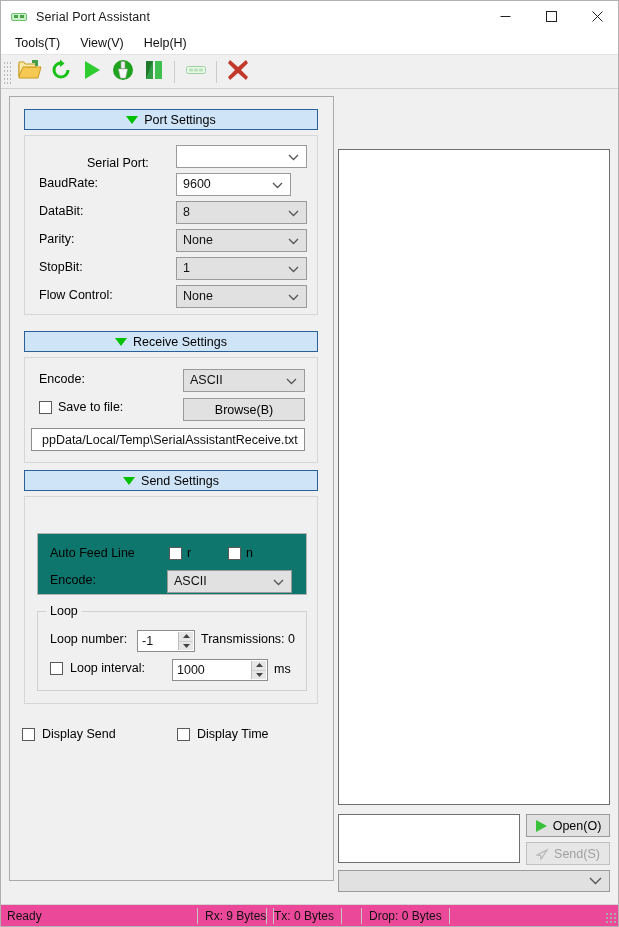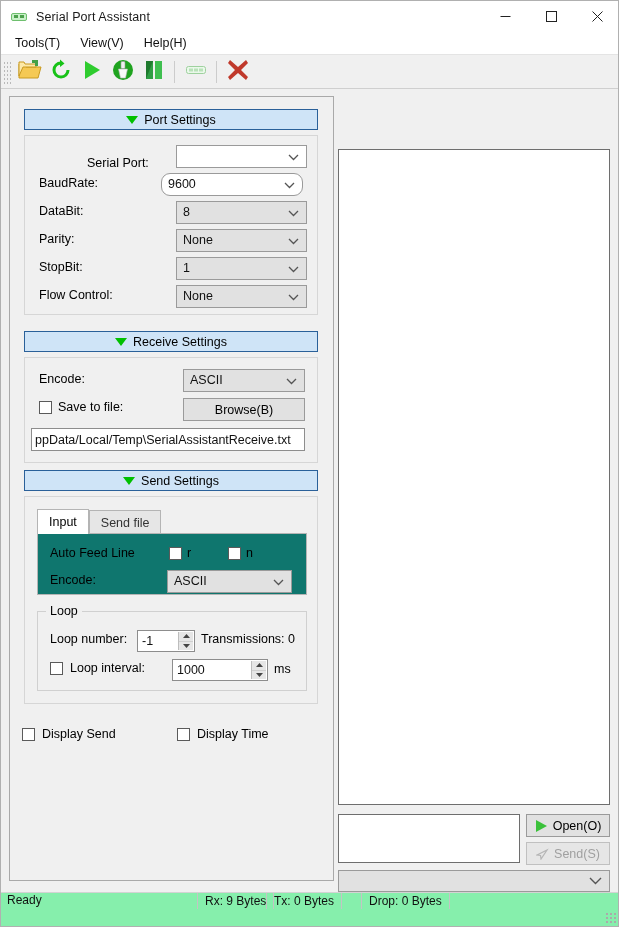--- a/index.html
+++ b/index.html
@@ -117,21 +117,21 @@
   .combo.white { background: #ffffff; }
   .combo .chev {
     position: absolute; right: 7px; top: 50%; transform: translateY(-50%);
   }
   .combo .val { line-height: 1; }
 
   
   .textfield {
     border: 1px solid #8d8d8d; background: #fff;
     font-size: 12.5px; color: #111;
-    display: flex; align-items: center; padding-left: 3px;
+    display: flex; align-items: center; padding-left: 10px;
     overflow: hidden; white-space: nowrap;
   }
 
   
   .btn {
     border: 1px solid #9a9a9a; background: #e1e1e1;
     display: flex; align-items: center; justify-content: center;
     font-size: 12.5px; color: #000;
   }
   .btn.disabled { color: #a0a0a0; background: #e6e6e6; border-color: #c0c0c0; }
@@ -209,23 +209,23 @@
   }
   .send-btn {
     position: absolute; left: 192px; top: 746px; width: 84px; height: 23px;
   }
   .hist-combo {
     position: absolute; left: 4px; top: 774px; width: 272px; height: 22px;
   }
 
   
   .statusbar {
-    position: absolute; left: 0; bottom: 0; width: 619px; height: 34px;
-    background: #86efac; border-top: 1px solid #d3d3d3;
-    display: flex; align-items: flex-start; font-size: 12px; color: #111;
+    position: absolute; left: 0; bottom: 0; width: 619px; height: 22px;
+    background: #ec4899; border-top: 1px solid #d3d3d3;
+    display: flex; align-items: center; font-size: 12px; color: #111;
   }
   .sb-left { padding-left: 6px; }
   .sb-cell {
     position: absolute; height: 16px; display: flex; align-items: center;
     padding-left: 7px; padding-right: 7px;
     border-left: 1px solid #c4c4c4; border-right: 1px solid #c4c4c4;
   }
   .sb-grip {
     position: absolute; right: 3px; bottom: 2px; width: 12px; height: 12px;
     background-image: radial-gradient(#aaaaaa 1px, transparent 1px);
@@ -360,21 +360,21 @@
         <span class="chev">
           <svg width="11" height="7" viewBox="0 0 11 7">
               <polyline points="1,1 5.5,5.5 10,1" fill="none" stroke="#555" stroke-width="1.3"></polyline>
             </svg>
         </span>
       </div>
 
       <div class="row" style="left:14px; top:40px;">
         <span class="lbl">BaudRate:</span>
       </div>
-      <div class="combo white" style="position:absolute; left:136px; top:37px; width:142px;border-radius:9px;">
+      <div class="combo white" style="position:absolute; left:151px; top:37px; width:115px;">
         <span class="val">9600</span>
         <span class="chev">
           <svg width="11" height="7" viewBox="0 0 11 7">
               <polyline points="1,1 5.5,5.5 10,1" fill="none" stroke="#555" stroke-width="1.3"></polyline>
             </svg>
         </span>
       </div>
 
       <div class="row" style="left:14px; top:68px;">
         <span class="lbl">DataBit:</span>
@@ -456,28 +456,20 @@
       </div>
     </div>
 
     <div class="section-header" style="top:373px;">
       <span class="tri-down"></span>
       <span>Send Settings</span>
     </div>
 
     <div class="group-box" style="top:399px; width:294px; height:208px;">
 
-      <div class="tabstrip" style="left:12px; top:12px;">
-        <div class="tab active">
-          <span>Input</span>
-        </div>
-        <div class="tab">
-          <span>Send file</span>
-        </div>
-      </div>
 
       <div class="tab-body" style="left:12px; top:36px; width:270px; height:62px;">
         <div class="row" style="left:12px; top:12px;">
           <span class="lbl">Auto Feed Line</span>
         </div>
         <div class="row" style="left:131px; top:12px; gap:5px;">
           <span class="cbox"></span>
           <span class="lbl">r</span>
         </div>
         <div class="row" style="left:190px; top:12px; gap:5px;">

